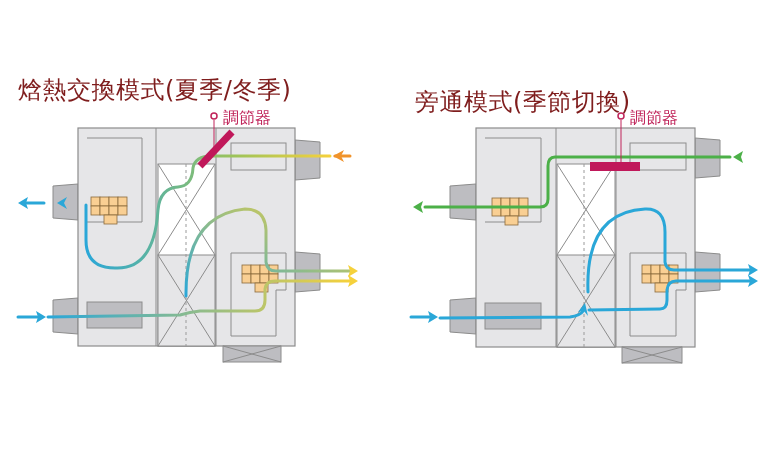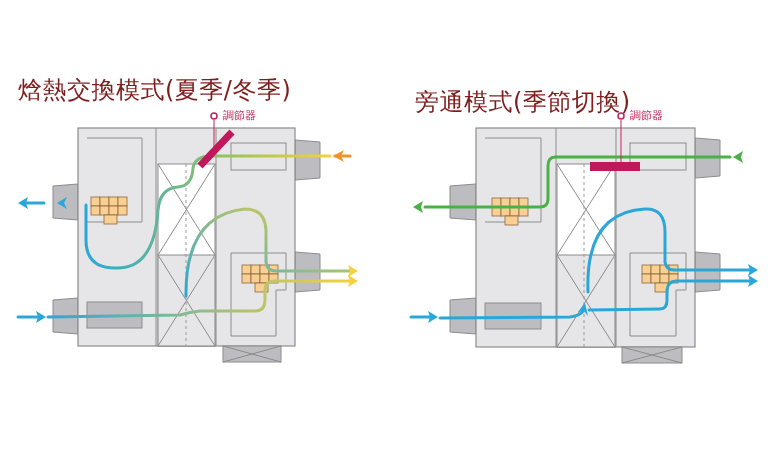--- a/index.html
+++ b/index.html
@@ -1,20 +1,20 @@
 <!DOCTYPE html>
 <html><head>
   <meta charset="utf-8">
   <style>
     html, body { margin:0; padding:0; background:#ffffff; }
     body { width:768px; height:450px; position:relative; overflow:hidden; font-family:"DejaVu Sans", sans-serif; }
     .title { position:absolute; font-size:24px; color:#7f1d1d; letter-spacing:0.5px; }
     #t1 { left:18px; top:74px; }
     #t2 { left:415px; top:86px; }
-    .reg-label { position:absolute; font-size:11px; color:#c0245a; }
+    .reg-label { position:absolute; font-size:16px; color:#c0245a; }
     #r1 { left:223px; top:108px; }
     #r2 { left:630px; top:108px; }
     svg { position:absolute; left:0; top:0; }
   </style>
 </head>
 <body>
 
 <div id="t1" class="title">焓熱交換模式(夏季/冬季)</div>
 <div id="t2" class="title">旁通模式(季節切換)</div>
 <div id="r1" class="reg-label">調節器</div>

